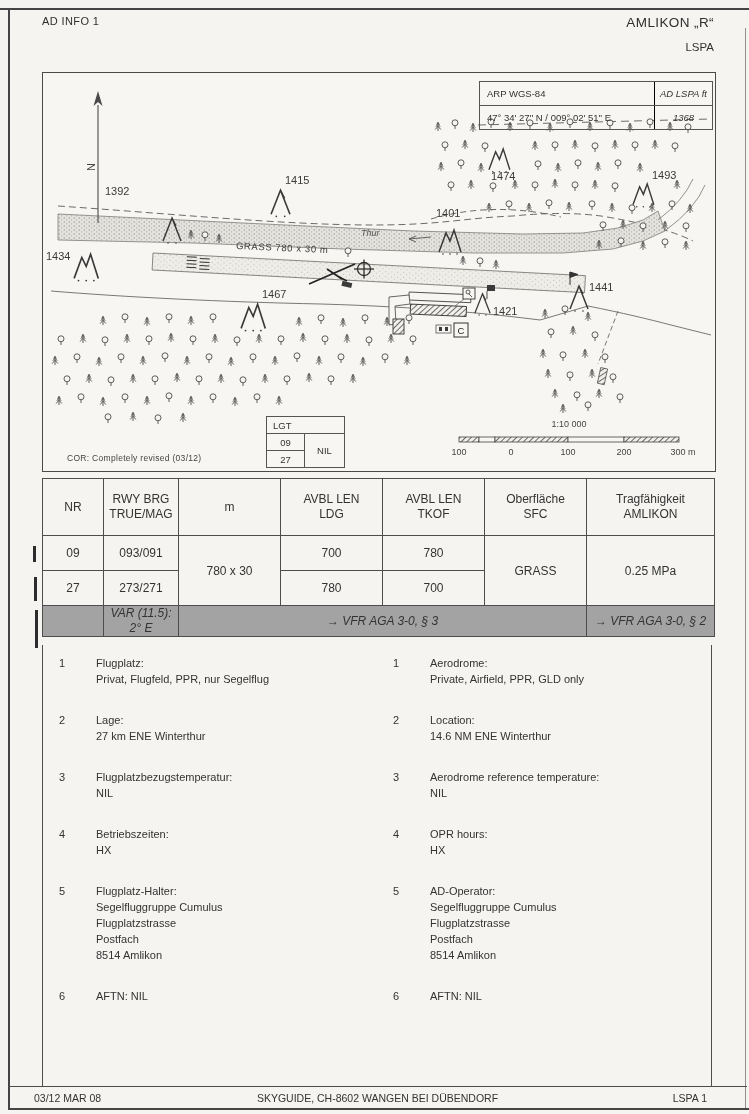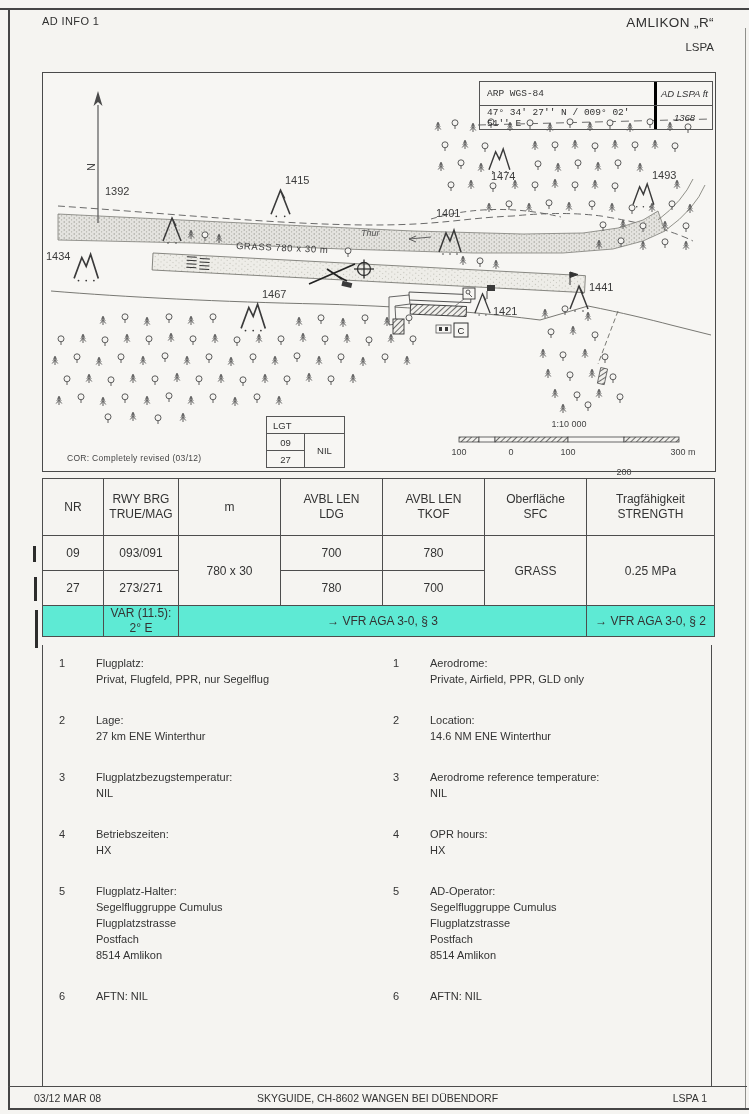--- a/index.html
+++ b/index.html
@@ -15,40 +15,40 @@
   .map-box svg{position:absolute;left:0;top:0;}
   .mlabel{position:absolute;font-size:11px;color:#3a3a3a;white-space:nowrap;}
   .grass-label{position:absolute;left:193px;top:169px;font-size:9.5px;color:#3a3a3a;letter-spacing:.6px;transform:rotate(2.5deg);white-space:nowrap;}
   .thur-label{position:absolute;left:318px;top:155px;font-size:9px;font-style:italic;color:#555;}
   .north-n{position:absolute;left:44px;top:88px;font-size:11px;color:#444;transform:rotate(-90deg);}
   .c-label{position:absolute;left:411px;top:250px;width:14px;height:14px;font-size:9.5px;color:#222;
            display:flex;align-items:center;justify-content:center;}
   .arp-table{position:absolute;left:436px;top:8px;width:232px;border:1px solid #555;font-size:9.5px;color:#333;}
   .arp-table .row{display:flex;height:23px;}
   .arp-table .row+.row{border-top:1px solid #555;}
-  .arp-table .c1{width:167px;border-right:3px solid #000000;display:flex;align-items:center;padding-left:7px;font-family:Liberation Mono, monospace;}
+  .arp-table .c1{width:167px;border-right:1px solid #000000;display:flex;align-items:center;padding-left:7px;}
   .arp-table .c2{flex:1;display:flex;align-items:center;justify-content:center;}
   .arp-it{font-style:italic;}
   .lgt-table{position:absolute;left:223px;top:343px;width:77px;border:1px solid #555;font-size:9.5px;color:#333;background:#f7f6f3;}
   .lgt-title{height:16px;border-bottom:1px solid #555;display:flex;align-items:center;padding-left:6px;}
   .lgt-body{display:flex;}
   .lgt-l{width:37px;border-right:1px solid #555;}
   .lgt-l div{height:16px;display:flex;align-items:center;justify-content:center;}
   .lgt-l div+div{border-top:1px solid #555;}
   .lgt-r{flex:1;display:flex;align-items:center;justify-content:center;}
   .scale-ratio{position:absolute;left:416px;top:346px;width:220px;text-align:center;font-size:9px;color:#444;}
   .scale-tick{position:absolute;top:374px;font-size:9px;color:#444;transform:translateX(-50%);white-space:nowrap;}
   .cor-note{position:absolute;left:24px;top:380px;font-size:8.5px;color:#444;letter-spacing:.3px;}
   
   .rwy-table{position:absolute;left:42px;top:478px;border-collapse:collapse;table-layout:fixed;width:672px;
              font-size:12px;color:#333;}
   .rwy-table td{border:1px solid #4d4d4d;text-align:center;vertical-align:middle;padding:0;}
   .rwy-table .hd{height:57px;}
   .rwy-table .dr{height:35px;}
-  .rwy-table .vr{height:24px;background:#5eead4;}
+  .rwy-table .vr{height:24px;background:#a3a3a3;font-style:italic;}
   .hl{display:block;line-height:15px;}
   .hl:empty{display:none;}
   
   .info-box{position:absolute;left:42px;top:645px;width:670px;height:441px;
             border-left:1px solid #4d4d4d;border-right:1px solid #4d4d4d;
             display:grid;grid-template-columns:1fr 1fr;padding-top:10px;box-sizing:border-box;font-size:11px;}
   .info-col{padding-left:16px;padding-right:8px;}
   .info-item{display:grid;grid-template-columns:37px 1fr;margin-bottom:25px;}
   .info-no{line-height:16px;}
   .info-text div{line-height:16px;}
@@ -403,21 +403,21 @@
           <div>27</div>
         </div>
         <div class="lgt-r">NIL</div>
       </div>
     </div>
 
     <div class="scale-ratio">1:10 000</div>
     <span class="scale-tick" style="left:416px;">100</span>
     <span class="scale-tick" style="left:468px;">0</span>
     <span class="scale-tick" style="left:525px;">100</span>
-    <span class="scale-tick" style="left:581px;margin-top:20px;">200</span>
+    <span class="scale-tick" style="left:581px;">200</span>
     <span class="scale-tick" style="left:640px;">300 m</span>
 
     <div class="cor-note">COR:  Completely revised (03/12)</div>
   </div>
 
   <table class="rwy-table">
     <colgroup>
       <col style="width:61px">
         <col style="width:75px">
         <col style="width:102px">
@@ -445,21 +445,21 @@
       <td>
             <span class="hl">AVBL LEN</span>
             <span class="hl">TKOF</span>
           </td>
       <td>
             <span class="hl">Oberfläche</span>
             <span class="hl">SFC</span>
           </td>
       <td>
             <span class="hl">Tragfähigkeit</span>
-            <span class="hl">STRENGTH</span>
+            <span class="hl">AMLIKON</span>
           </td>
     </tr>
     <tr class="dr">
       <td>09</td>
       <td>093/091</td>
       <td rowspan="2">780 x 30</td>
       <td>700</td>
       <td>780</td>
       <td rowspan="2">GRASS</td>
       <td rowspan="2">0.25 MPa</td>

